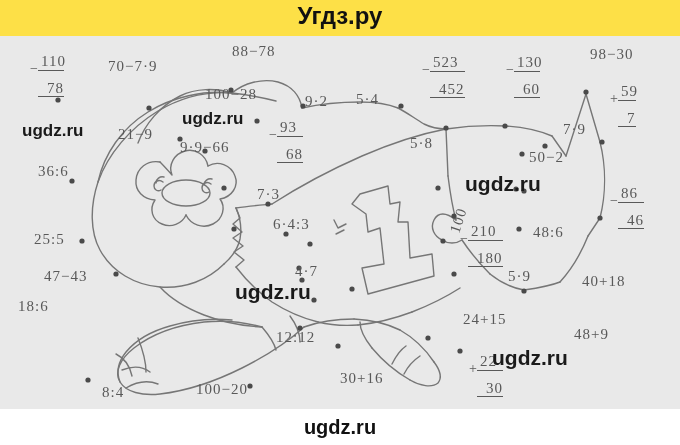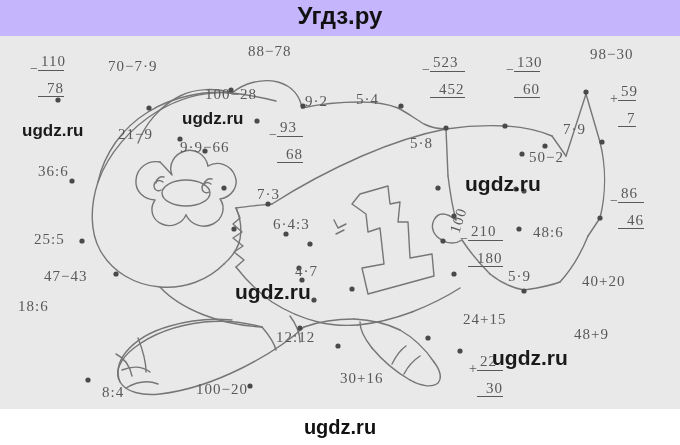--- a/index.html
+++ b/index.html
@@ -11,21 +11,21 @@
     position:relative;
   }
   #page{
     position:relative;
     width:680px;height:445px;
     background:#ffffff;
   }
   
   #site-header{
     position:absolute;left:0;top:0;width:680px;height:36px;
-    background:#c4b5fd;
+    background:#fde047;
   }
   #site-title{
     position:absolute;left:0;top:2px;width:680px;
     text-align:center;
     font-size:24px;font-weight:bold;color:#111;
     font-family:"Liberation Sans", sans-serif;
     letter-spacing:0px;
   }
   
   #site-footer{
@@ -288,21 +288,21 @@
       <span class="bot">180</span>
     </div>
 
     <div class="col" style="left:477px;top:318px;">
       <span class="op">+</span>
       <span class="top">22</span>
       <span class="bot">30</span>
     </div>
 
     <div class="lbl" style="left:108px;top:22px;">70−7·9</div>
-    <div class="lbl" style="left:232px;top:7px;margin-left:16px;">88−78</div>
+    <div class="lbl" style="left:232px;top:7px;">88−78</div>
     <div class="lbl" style="left:205px;top:50px;">100−28</div>
     <div class="lbl" style="left:305px;top:57px;">9·2</div>
     <div class="lbl" style="left:356px;top:13px;margin-top:42px;">5·4</div>
     <div class="lbl" style="left:590px;top:10px;">98−30</div>
     <div class="lbl" style="left:118px;top:90px;text-align:center;">21−9</div>
     <div class="lbl" style="left:180px;top:103px;">9·9−66</div>
     <div class="lbl" style="left:38px;top:127px;">36:6</div>
     <div class="lbl" style="left:34px;top:195px;">25:5</div>
     <div class="lbl" style="left:44px;top:232px;">47−43</div>
     <div class="lbl" style="left:18px;top:262px;">18:6</div>
@@ -310,21 +310,21 @@
     <div class="lbl" style="left:196px;top:345px;text-align:right;">100−20</div>
     <div class="lbl" style="left:276px;top:293px;">12:12</div>
     <div class="lbl" style="left:257px;top:150px;">7·3</div>
     <div class="lbl" style="left:273px;top:180px;text-align:right;">6·4:3</div>
     <div class="lbl" style="left:295px;top:227px;">4·7</div>
     <div class="lbl" style="left:410px;top:99px;">5·8</div>
     <div class="lbl" style="left:563px;top:85px;">7·9</div>
     <div class="lbl" style="left:529px;top:113px;">50−2</div>
     <div class="lbl" style="left:533px;top:188px;">48:6</div>
     <div class="lbl" style="left:508px;top:232px;">5·9</div>
-    <div class="lbl" style="left:582px;top:237px;">40+20</div>
+    <div class="lbl" style="left:582px;top:237px;">40+18</div>
     <div class="lbl" style="left:463px;top:275px;">24+15</div>
     <div class="lbl" style="left:574px;top:290px;">48+9</div>
     <div class="lbl" style="left:340px;top:334px;">30+16</div>
     <div class="rot100" style="left:446px;top:176px;">100</div>
 
     <div class="wm w1" style="left:22px;top:85px;">ugdz.ru</div>
     <div class="wm w2" style="left:182px;top:73px;">ugdz.ru</div>
     <div class="wm w3" style="left:235px;top:244px;">ugdz.ru</div>
     <div class="wm w4" style="left:465px;top:136px;">ugdz.ru</div>
     <div class="wm w5" style="left:492px;top:310px;">ugdz.ru</div>

